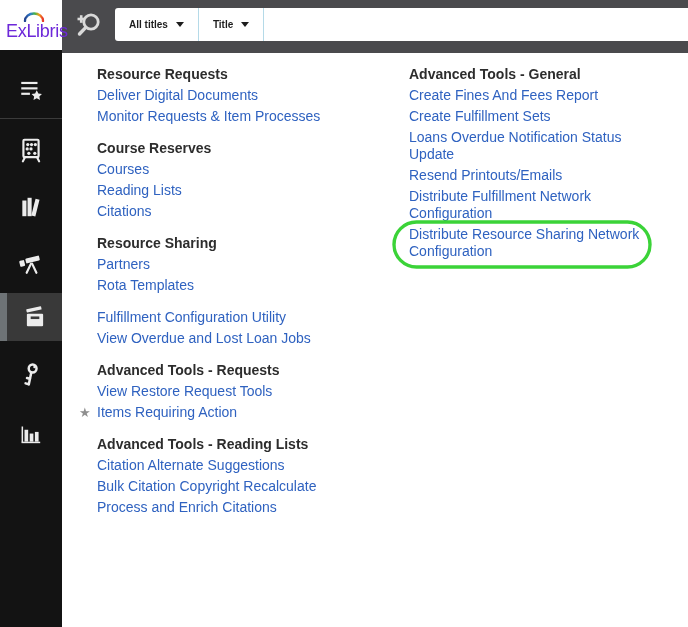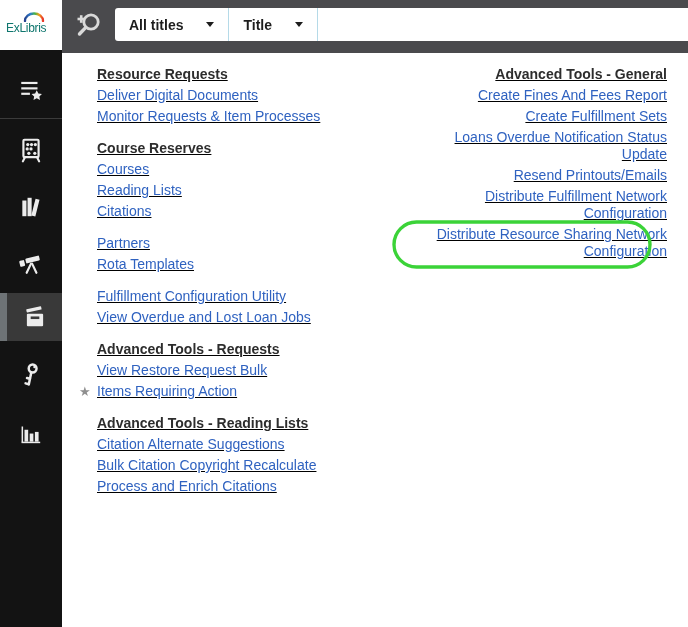--- a/index.html
+++ b/index.html
@@ -3,46 +3,46 @@
 <meta charset="utf-8">
 <style>
   * { margin:0; padding:0; box-sizing:border-box; }
   html,body { width:688px; height:627px; overflow:hidden; background:#fff;
               font-family:"Liberation Sans", sans-serif; }
   #app { position:relative; width:688px; height:627px; }
 
   
   .topbar { position:absolute; left:0; top:0; width:688px; height:53px; background:#4a4a4d; }
   .logo-box { position:absolute; left:0; top:0; width:62px; height:50px; background:#fff; z-index:3; }
-  .logo-text { position:absolute; left:6px; top:21px; font-size:12px; color:#0f766e; letter-spacing:-0.3px; }
+  .logo-text { position:absolute; left:6px; top:21px; font-size:18px; color:#6d28d9; letter-spacing:-0.3px; }
   .logo-arc { position:absolute; left:23px; top:12px; }
   .search-glass { position:absolute; left:71px; top:9px; }
   .search-pill { position:absolute; left:115px; top:8px; width:573px; height:33px; background:#fff;
                  border-radius:3px 0 0 3px; display:flex; align-items:stretch; overflow:hidden; }
   .pill-dd { display:flex; align-items:center; padding:0 14px; cursor:pointer; white-space:nowrap;
-             font-size:14px; font-weight:bold; color:#1d1d1d;gap:15px; }
+             font-size:10px; font-weight:bold; color:#1d1d1d; }
   .pill-sep { width:1px; background:#b5dae8; }
   .caret { width:0; height:0; border-left:4px solid transparent; border-right:4px solid transparent;
            border-top:5px solid #1d1d1d; margin-left:8px; }
   .pill-input { flex:1; border:none; outline:none; font-size:14px; padding:0 10px;
                 font-family:"Liberation Sans", sans-serif; }
 
   
   .sidebar { position:absolute; left:0; top:50px; width:62px; height:577px; background:#131313; z-index:2; }
   .side-item { position:absolute; left:0; width:62px; height:48px; display:flex;
                align-items:center; justify-content:center; cursor:pointer; }
   .side-item svg { display:block; }
   .side-sep { position:absolute; left:0; top:68px; width:62px; height:1px; background:#3b3b3b; }
   .side-item.active { background:#393939; border-left:7px solid #6e7376; }
 
   
   .menu-panel { position:absolute; left:62px; top:53px; width:626px; height:574px; background:#fff; }
-  .menu-col { position:absolute; top:0; padding-top:13px;text-decoration:underline; }
+  .menu-col { position:absolute; top:0; padding-top:13px; }
   .col-left  { left:35px;  width:300px; }
-  .col-right { left:347px; width:258px;text-align:right; }
+  .col-right { left:347px; width:258px; }
   .section { margin-bottom:15px; }
   .sec-title { display:block; font-size:14px; font-weight:bold; color:#2d2d2d;
                line-height:17px; margin-bottom:4px; }
   .mlink { display:block; position:relative; font-size:14px; color:#2f62c0; line-height:17px;
            margin-bottom:4px; text-decoration:none; cursor:pointer; }
   .fav-star { position:absolute; left:-18px; top:0px; color:#8f8f8f; font-size:13px; line-height:17px; }
 
   
   .annot { position:absolute; left:391px; top:219px; z-index:5; pointer-events:none; }
 </style>
@@ -179,30 +179,31 @@
         <a class="mlink">Deliver Digital Documents</a>
         <a class="mlink">Monitor Requests &amp; Item Processes</a>
       </div>
       <div class="section">
         <span class="sec-title">Course Reserves</span>
         <a class="mlink">Courses</a>
         <a class="mlink">Reading Lists</a>
         <a class="mlink">Citations</a>
       </div>
       <div class="section">
+        <span class="sec-title">Resource Sharing</span>
         <a class="mlink">Partners</a>
         <a class="mlink">Rota Templates</a>
       </div>
       <div class="section">
         <a class="mlink">Fulfillment Configuration Utility</a>
         <a class="mlink">View Overdue and Lost Loan Jobs</a>
       </div>
       <div class="section">
         <span class="sec-title">Advanced Tools - Requests</span>
-        <a class="mlink">View Restore Request Bulk</a>
+        <a class="mlink">View Restore Request Tools</a>
         <a class="mlink">
           <span class="fav-star">★</span><span>Items Requiring Action</span>
         </a>
       </div>
       <div class="section">
         <span class="sec-title">Advanced Tools - Reading Lists</span>
         <a class="mlink">Citation Alternate Suggestions</a>
         <a class="mlink">Bulk Citation Copyright Recalculate</a>
         <a class="mlink">Process and Enrich Citations</a>
       </div>

